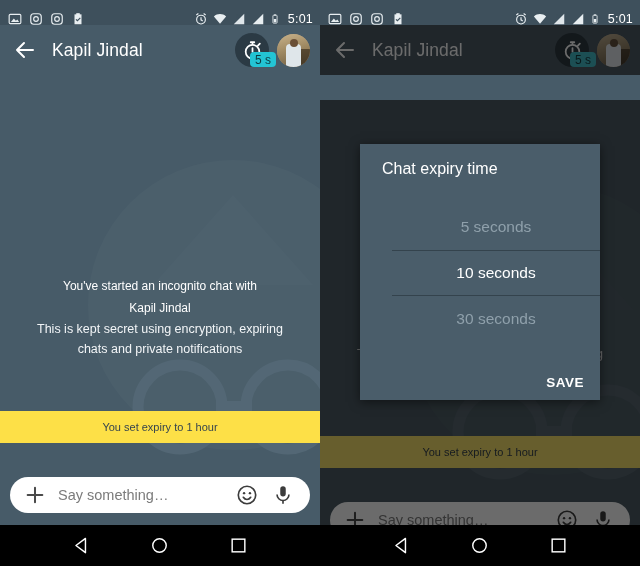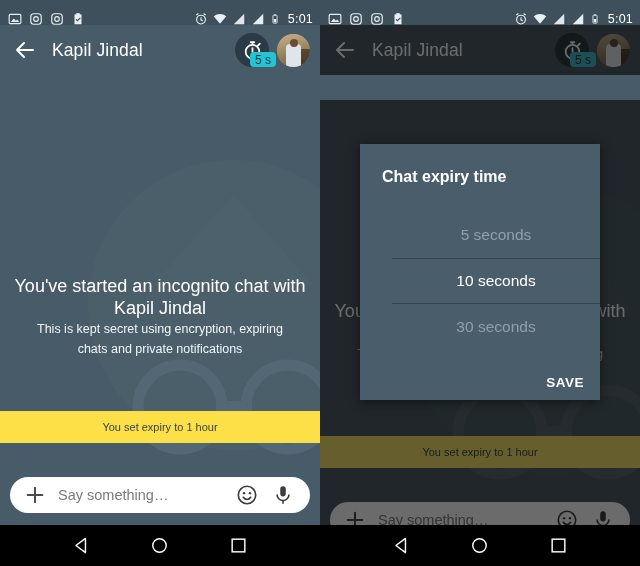--- a/index.html
+++ b/index.html
@@ -79,21 +79,21 @@
   }
   .watermark {
     position: absolute; left: 88px; top: 60px;
     width: 290px; height: 330px;
     opacity: .33;
   }
   .center-text {
     position: absolute; left: 0; right: 0; top: 200px;
     text-align: center; color: #ffffff; z-index: 2;
   }
-  .ct-line1 { font-size: 18px; line-height: 22px; }
+  .ct-line1 { font-size: 12px; line-height: 22px; }
   .ct-line2 { font-size: 12.5px; line-height: 20px; color: #f2f5f7; }
 
   .banner {
     position: absolute; left: 0; right: 0; top: 336px;
     height: 32px;
     background: #fde047;
     display: flex; align-items: center; justify-content: center;
     color: #35444e; font-size: 11px;
     z-index: 3;
   }
@@ -129,22 +129,22 @@
   .nav-ico { width: 19px; height: 19px; }
   .dialog {
     position: absolute;
     left: 40px; top: 144px;
     width: 240px; height: 256px;
     background: #4a5d6a;
     z-index: 8;
     box-shadow: 0 2px 10px rgba(0,0,0,.5);
   }
   .dlg-title {
-    color: #ffffff; font-size: 16px; font-weight: bold;
-    padding: 24px 22px 0 22px;
+    color: #ffffff; font-size: 16px; font-weight: normal;
+    padding: 16px 22px 0 22px;
   }
   .dlg-list { margin-top: 26px; padding-left: 32px; }
   .dlg-opt {
     height: 46px; display: flex; align-items: center; justify-content: center;
     font-size: 15.5px;
   }
   .dlg-opt.dim { color: #8fa0ab; }
   .dlg-opt.sel {
     color: #ffffff;
     border-top: 1px solid #34434d;

